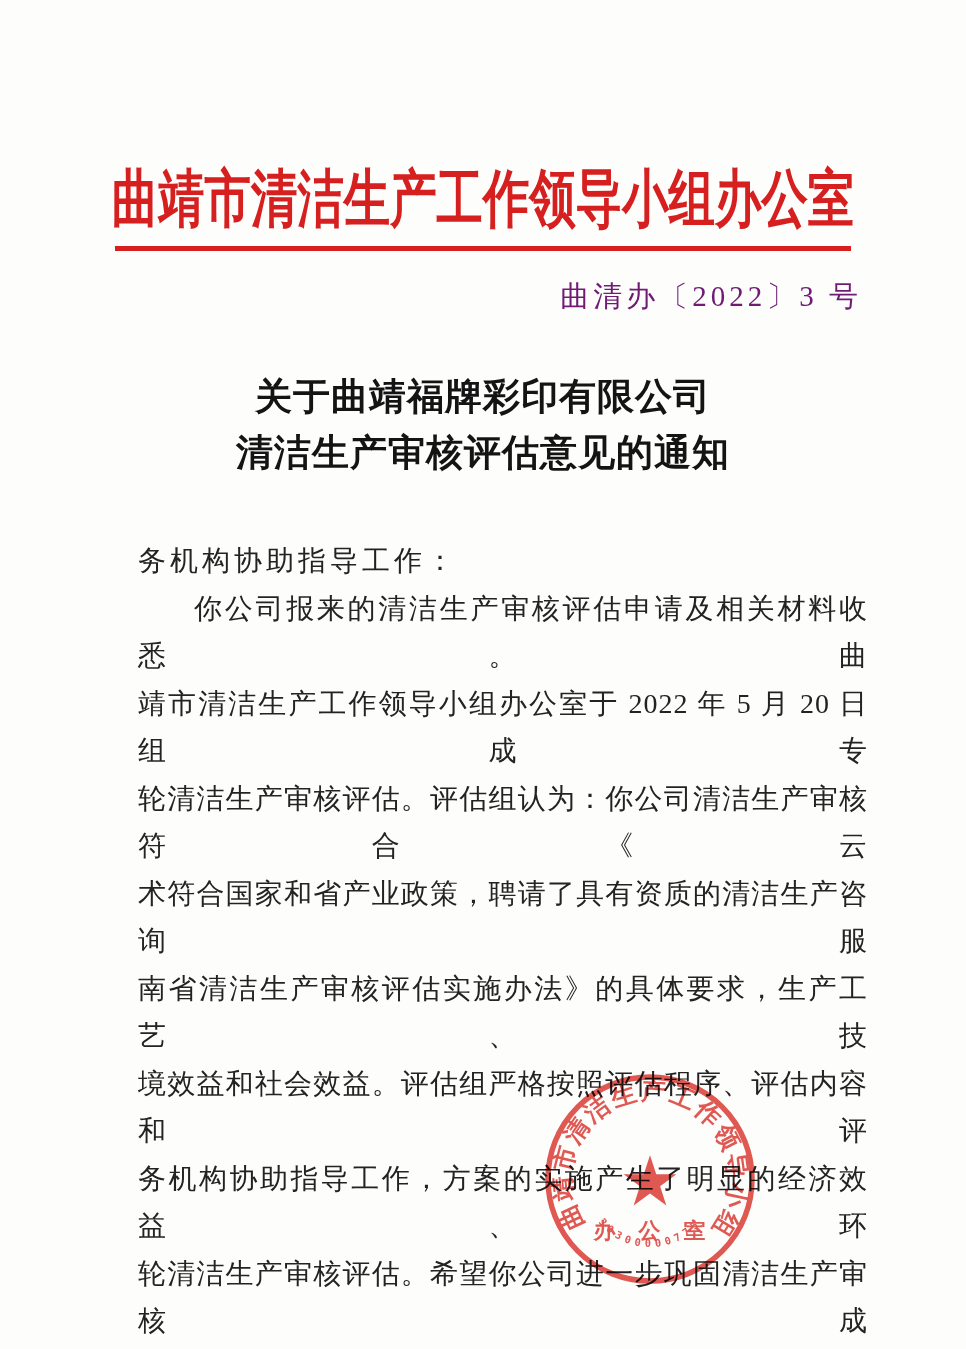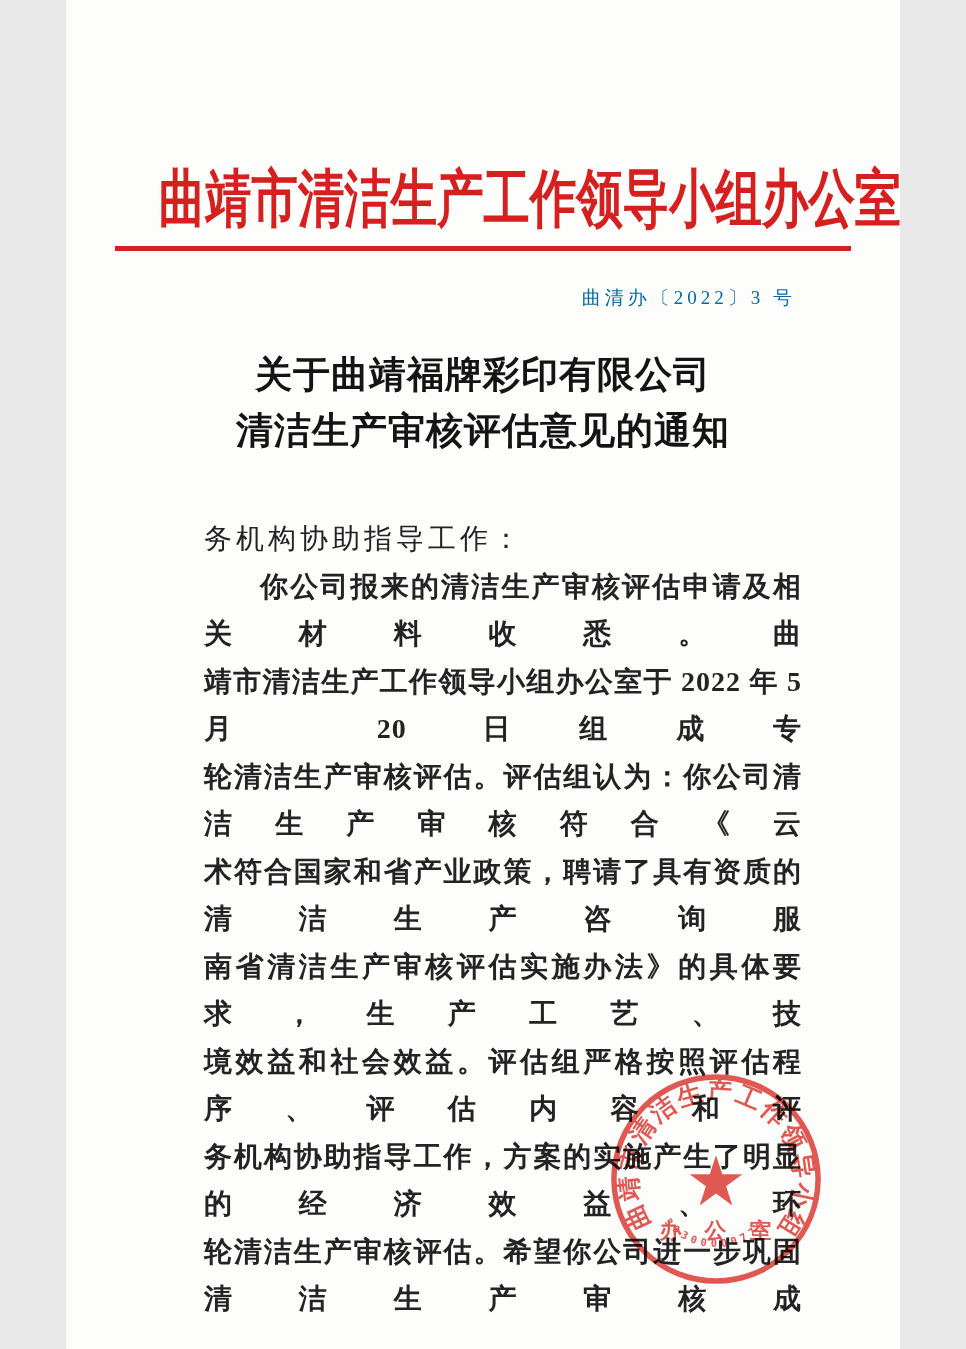--- a/index.html
+++ b/index.html
@@ -1,21 +1,21 @@
 <!DOCTYPE html>
 <html><head>
 <meta charset="utf-8">
 <style>
   * { margin: 0; padding: 0; box-sizing: border-box; }
   html, body { background: #e8e8e8; }
   body { font-family: "Liberation Serif", serif; }
 
   .page {
     position: relative;
-    width: 834px;
+    width: 966px;
     height: 1349px;
     margin: 0 auto;
     background: #fdfdfc;
     color: #1e1e1e;
     overflow: hidden;
   }
 
   
   .org-title {
     padding-top: 160px;
@@ -31,31 +31,31 @@
     transform: scaleX(0.80) scaleY(1.08);
     transform-origin: center;
   }
   .red-rule {
     width: 736px;
     height: 5px;
     margin: 8px auto 0 auto;
     background: var(--header-red);
   }
   .doc-number {
-    margin-top: 34px;
+    margin-top: 26px;
     padding-right: 104px;
     text-align: right;
-    font-size: 19px;
+    font-size: 29px;
     letter-spacing: 4px;
-    color: #0369a1;
+    color: #701a75;
   }
 
   
   .doc-title {
-    margin-top: 36px;
+    margin-top: 52px;
     text-align: center;
     font-weight: 900;
     font-size: 37px;
     line-height: 56px;
     color: #141414;
     letter-spacing: 1px;
   }
 
   
   .letter {
@@ -67,21 +67,20 @@
     color: #232323;
   }
   .salutation {
     letter-spacing: 4px;
   }
   .body-line {
     text-align: justify;
     text-align-last: justify;
     text-justify: inter-character;
     letter-spacing: 1px;
-    font-weight: bold;
   }
   .body-line.indent { text-indent: 56px; }
 
   
   .seal {
     position: absolute;
     left: 541px;
     top: 1070px;
     width: 218px;
     height: 218px;

